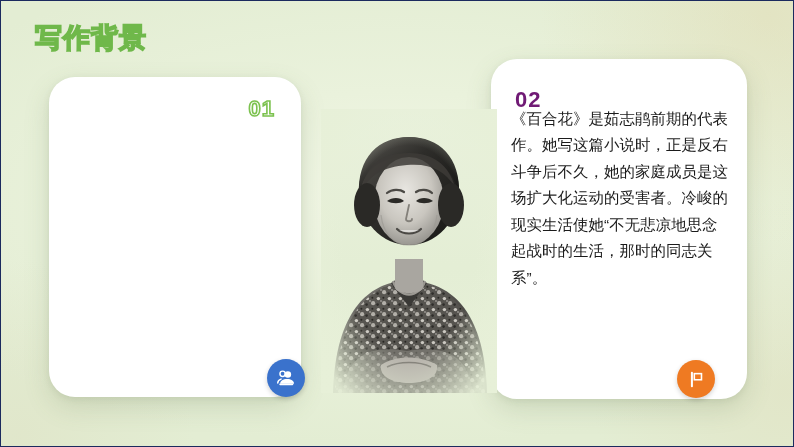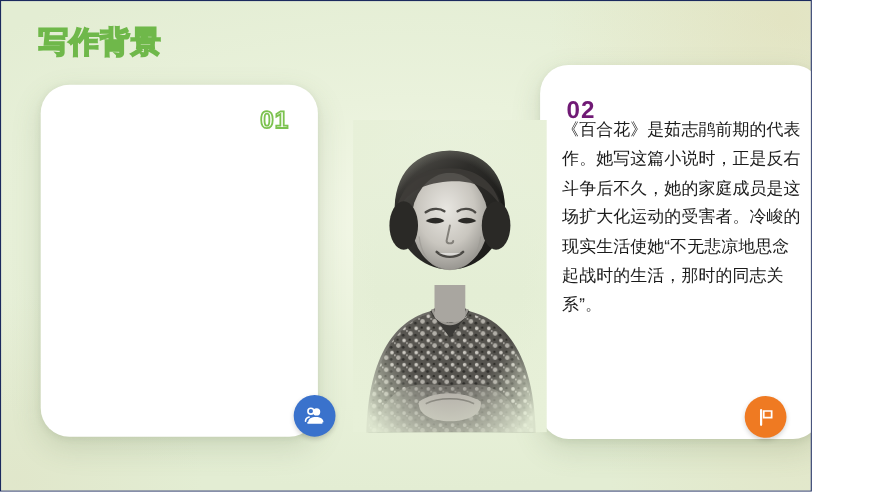--- a/index.html
+++ b/index.html
@@ -8,21 +8,21 @@
   }
   body {
     width: 794px;
     height: 447px;
     overflow: hidden;
     font-family: "Liberation Sans", "DejaVu Sans", sans-serif;
   }
 
   #slide {
     position: relative;
-    width: 738px;
+    width: 794px;
     height: 447px;
     box-sizing: border-box;
     border: 1px solid #1b2a5e;
     background:
       radial-gradient(ellipse 70% 55% at 50% 45%, #f2f7e6 0%, #eaf2dc 45%, #e3edd3 100%);
     overflow: hidden;
   }
 
   
   #slide::after {
@@ -56,21 +56,21 @@
   .card {
     position: absolute;
     background: #ffffff;
     border-radius: 26px;
     box-shadow: 0 10px 26px rgba(90, 110, 70, 0.18),
                 0 2px 6px rgba(90, 110, 70, 0.10);
     z-index: 4;
   }
 
   .card-left {
-    left: 36px;
+    left: 48px;
     top: 76px;
     width: 252px;
     height: 320px;
   }
 
   .card-right {
     left: 490px;
     top: 58px;
     width: 256px;
     height: 340px;

